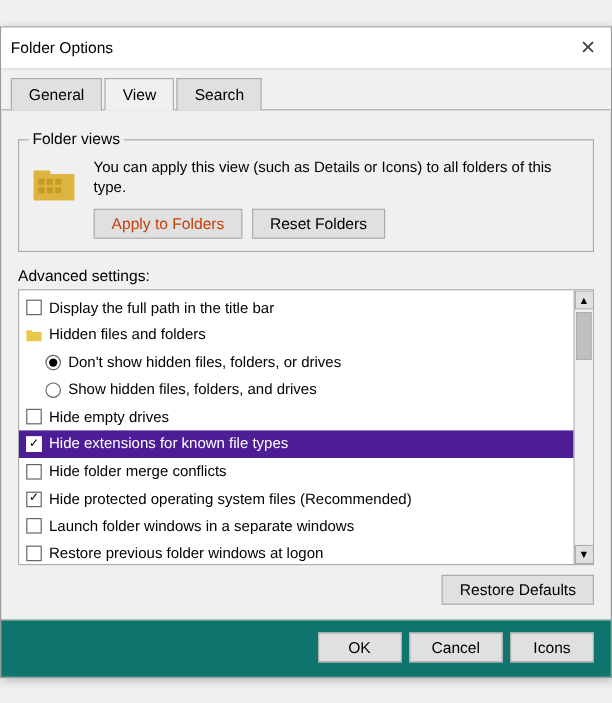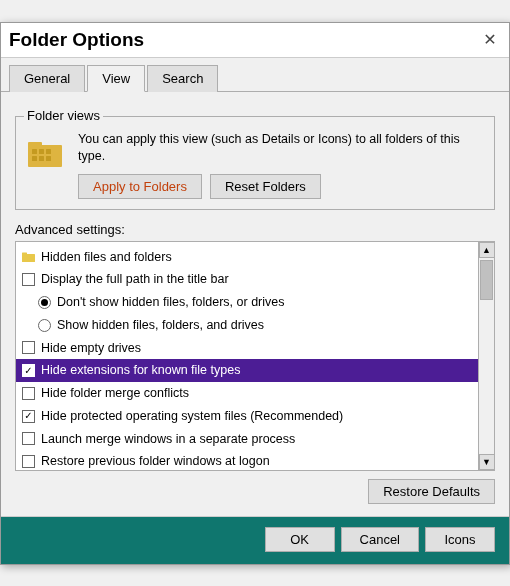--- a/index.html
+++ b/index.html
@@ -21,22 +21,22 @@
     }
     .title-bar {
       background: #fff;
       display: flex;
       align-items: center;
       justify-content: space-between;
       padding: 6px 8px;
       border-bottom: 1px solid #ccc;
     }
     .title-bar-title {
-      font-size: 19px;
-      font-weight: bold;
+      font-size: 13px;
+      font-weight: normal;
     }
     .title-bar-close {
       width: 22px;
       height: 22px;
       display: flex;
       align-items: center;
       justify-content: center;
       cursor: pointer;
       font-size: 16px;
       color: #444;
@@ -305,34 +305,34 @@
           </div>
         </div>
       </div>
     </div>
 
     <div class="advanced-label">Advanced settings:</div>
     <div class="settings-list-wrapper">
       <div class="settings-list">
 
         <div class="list-item">
+          <span class="checkbox"></span>
+          <span>Display the full path in the title bar</span>
+        </div>
+
+        <div class="list-item">
           <span class="folder-bullet">
             <svg viewBox="0 0 13 11" xmlns="http://www.w3.org/2000/svg">
               <rect x="0" y="3" width="13" height="8" rx="0.5" fill="#e8c84a"></rect>
               <rect x="0" y="1.5" width="5" height="2.5" rx="0.5" fill="#e8c84a"></rect>
             </svg>
           </span>
           <span>Hidden files and folders</span>
         </div>
 
-        <div class="list-item">
-          <span class="checkbox"></span>
-          <span>Display the full path in the title bar</span>
-        </div>
-
         <div class="list-item indent">
           <span class="radio-outer selected"></span>
           <span>Don't show hidden files, folders, or drives</span>
         </div>
 
         <div class="list-item indent">
           <span class="radio-outer"></span>
           <span>Show hidden files, folders, and drives</span>
         </div>
 
@@ -351,21 +351,21 @@
           <span>Hide folder merge conflicts</span>
         </div>
 
         <div class="list-item">
           <span class="checkbox checked"></span>
           <span>Hide protected operating system files (Recommended)</span>
         </div>
 
         <div class="list-item">
           <span class="checkbox"></span>
-          <span>Launch merge windows in a separate process</span>
+          <span>Launch folder windows in a separate windows</span>
         </div>
 
         <div class="list-item">
           <span class="checkbox"></span>
           <span>Restore previous folder windows at logon</span>
         </div>
 
       </div>
 
       <div class="scrollbar-track">

